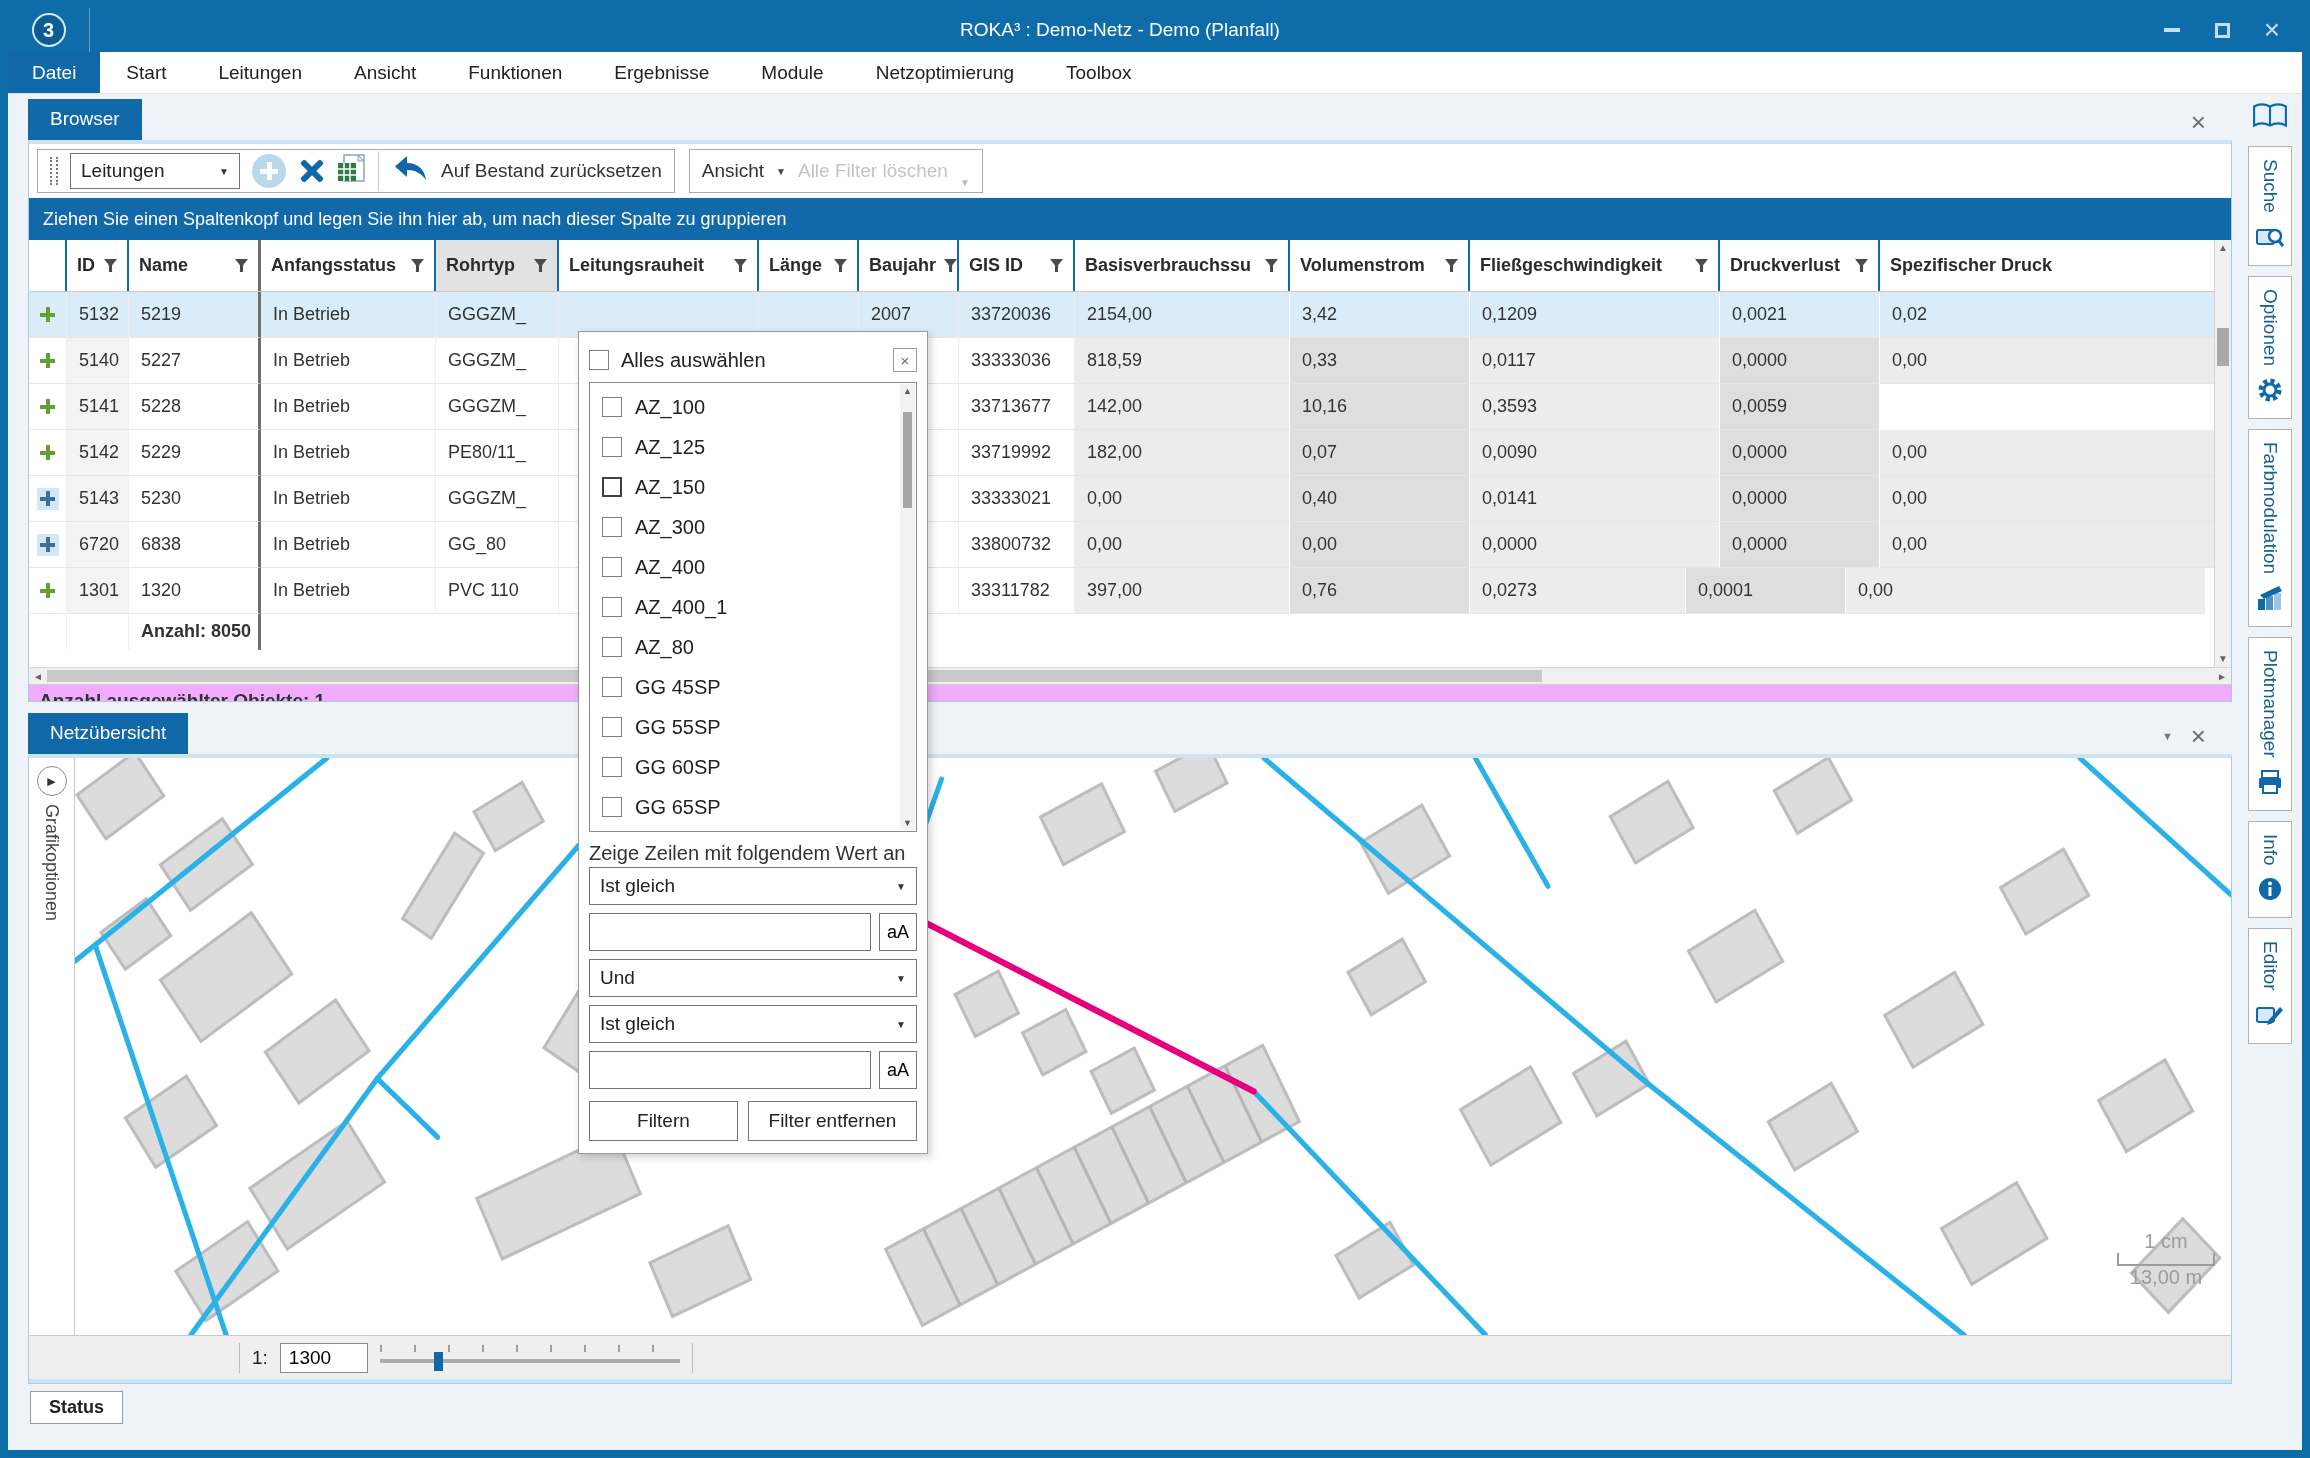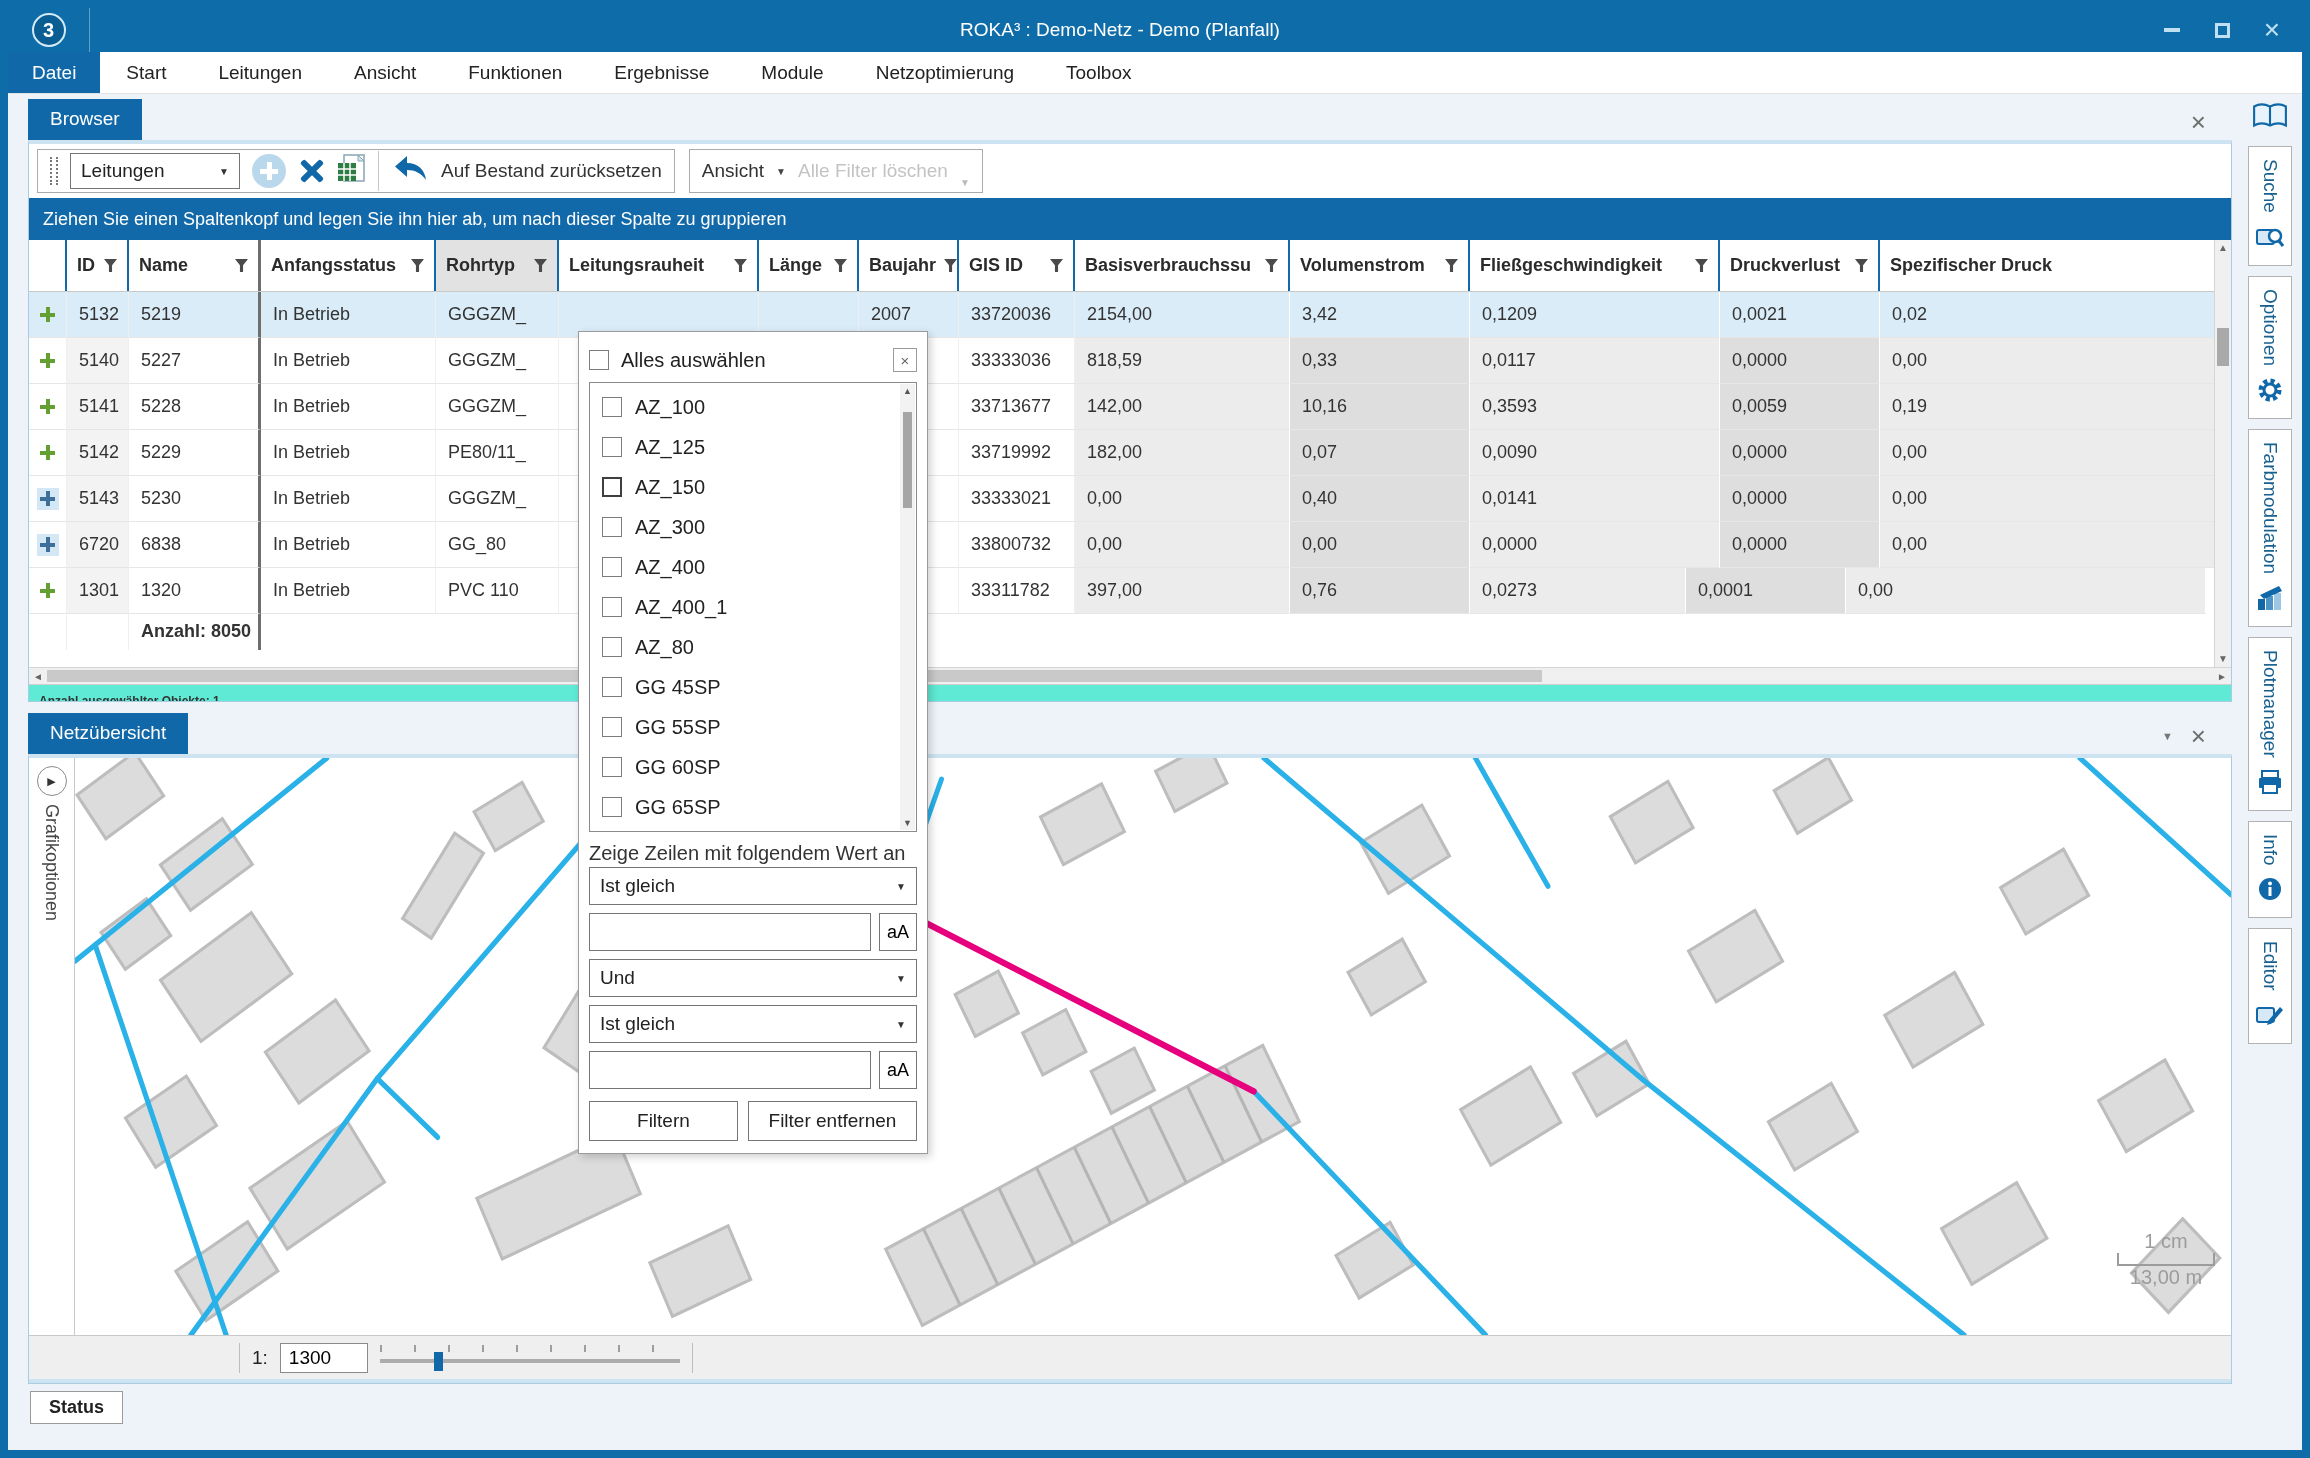--- a/index.html
+++ b/index.html
@@ -91,21 +91,21 @@
   .hscroll .sarr{width:18px;text-align:center;font-size:10px;color:#666;}
   .hscroll .strack{flex:1;position:relative;height:100%;}
   .hscroll .sthumb{position:absolute;left:0;top:2px;bottom:2px;width:69%;background:#C9C9C9;}
   .vscroll{position:absolute;right:0;top:0;height:427px;width:17px;background:#F0F0F0;border-left:1px solid #D5D5D5;
            display:flex;flex-direction:column;align-items:center;}
   .vscroll .sarr{height:16px;font-size:10px;color:#666;line-height:16px;}
   .vscroll .vtrack{flex:1;width:100%;position:relative;}
   .vscroll .vthumb{position:absolute;top:72px;left:2px;right:2px;height:38px;background:#A9A9A9;}
 
   .statusline{height:33px;border-top:1px solid #CFCFCF;display:flex;align-items:center;padding-left:10px;
-              font-size:12px;font-weight:bold;color:#333;background:#5eead4;}
+              font-size:19px;font-weight:bold;color:#333;background:#f0abfc;}
 
   
   .popup{position:absolute;left:570px;top:323px;width:350px;background:#fff;border:1px solid #9B9B9B;
          box-shadow:3px 3px 8px rgba(0,0,0,.18);z-index:50;padding:8px 10px 12px 10px;}
   .prow{display:flex;align-items:center;gap:12px;}
   .selall{height:40px;}
   .selall .lbl{flex:1;font-size:20px;color:#222;}
   .pclose{width:24px;height:24px;border:1px solid #9B9B9B;display:flex;align-items:center;justify-content:center;
           font-size:15px;color:#666;}
   .cb{width:20px;height:20px;border:1px solid #7C7C7C;background:#fff;flex:none;}
@@ -349,21 +349,20 @@
                 <div class="td" style="width: 175px;">In Betrieb</div>
                 <div class="td" style="width: 123px;">GGGZM_</div>
                 <div class="td" style="width: 200px;"></div>
                 <div class="td" style="width: 100px;"></div>
                 <div class="td" style="width: 100px;">2007</div>
                 <div class="td" style="width: 116px;">33713677</div>
                 <div class="td g1" style="width: 215px;">142,00</div>
                 <div class="td g2" style="width: 180px;">10,16</div>
                 <div class="td g1" style="width: 250px;">0,3593</div>
                 <div class="td g2" style="width: 160px;">0,0059</div>
-                <div class="td g1" style="width: 360px;">0,19</div>
               </div>
               <div class="tr">
                 <div class="td exp" style="width: 38px;">
                   <span class="plusbox">
                     <span class="plus green"></span>
                   </span>
                 </div>
                 <div class="td idc" style="width: 62px;">5142</div>
                 <div class="td splitR" style="width: 132px;">5229</div>
                 <div class="td" style="width: 175px;">In Betrieb</div>

